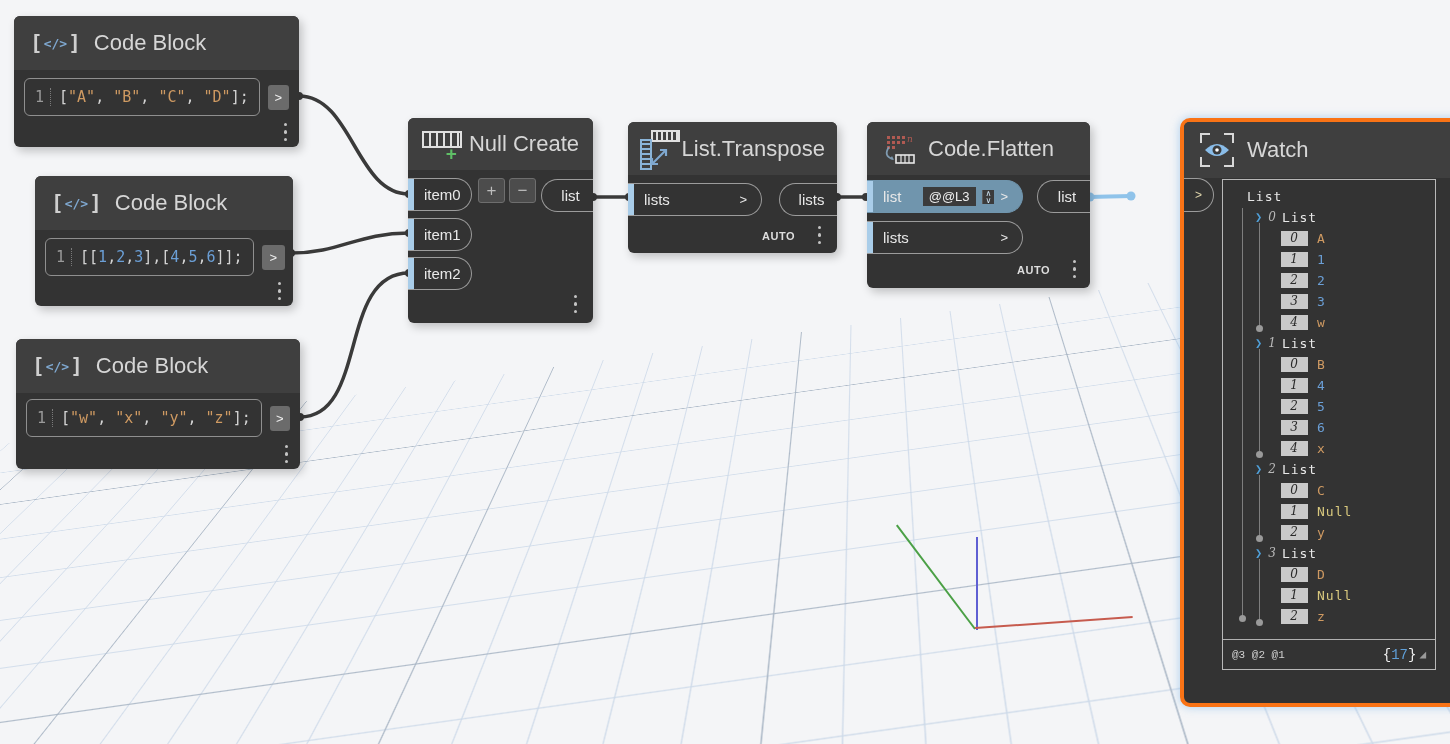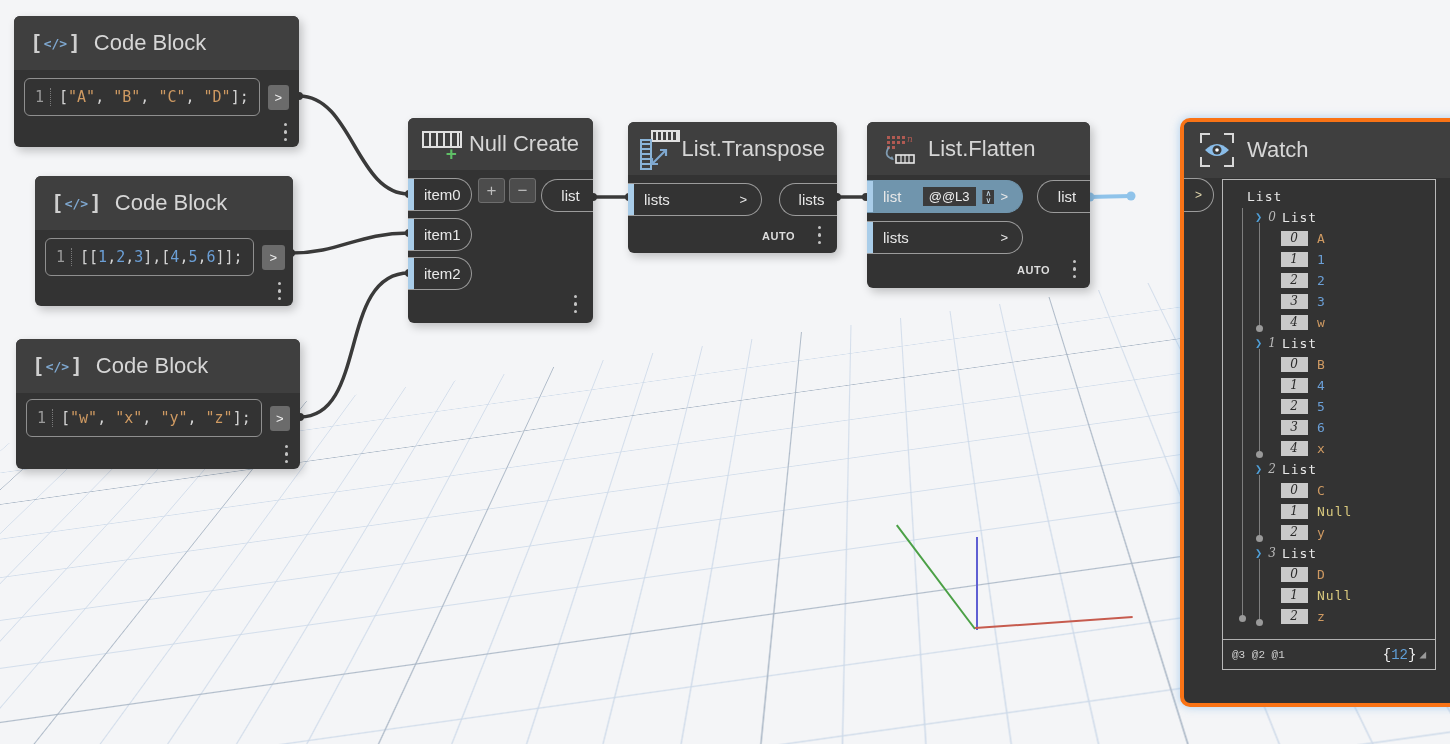--- a/index.html
+++ b/index.html
@@ -319,21 +319,21 @@
         </g>
         <text x="26" y="9" fill="#b05a52" font-size="9" font-style="italic" font-family="DejaVu Serif,serif">n</text>
         <path d="M8,14 C4,20 5,24 12,26" fill="none" stroke="#7f9ab0" stroke-width="1.8"></path>
         <path d="M9,26 L13,27 L11,23" fill="#7f9ab0"></path>
         <rect x="15" y="22" width="18" height="8" fill="none" stroke="#e8e8e8" stroke-width="1.6"></rect>
         <line x1="20" y1="22" x2="20" y2="30" stroke="#e8e8e8" stroke-width="1.2"></line>
         <line x1="24" y1="22" x2="24" y2="30" stroke="#e8e8e8" stroke-width="1.2"></line>
         <line x1="28" y1="22" x2="28" y2="30" stroke="#e8e8e8" stroke-width="1.2"></line>
       </svg>
     </span>
-    <span class="node-title">List.Flatten</span>
+    <span class="node-title">Code.Flatten</span>
   </div>
   <div class="port-in port-active" style="top:58px;width:156px;gap:6px;">
     <span class="bar"></span>
     <span style="flex:1;">list</span>
     <span class="lvl-box">@@L3</span>
     <span class="spin">
       <span>∧</span>
       <span>∨</span>
     </span>
     <span class="pchev">&gt;</span>
@@ -477,21 +477,21 @@
               <span class="w-badge">2</span>
               <span class="w-val v-string">z</span>
             </div>
           </div>
         </div>
     </div>
     <div class="w-footer">
       <span class="w-levels">@3 @2 @1</span>
       <span class="w-count">
         <span class="br">{</span>
-        <span class="ct">12</span>
+        <span class="ct">17</span>
         <span class="br">}</span>
         <span class="w-grip">◢</span>
       </span>
     </div>
   </div>
   <div class="dots" style="right:14px;bottom:10px;">
       <i></i>
       <i></i>
       <i></i>
     </div>

